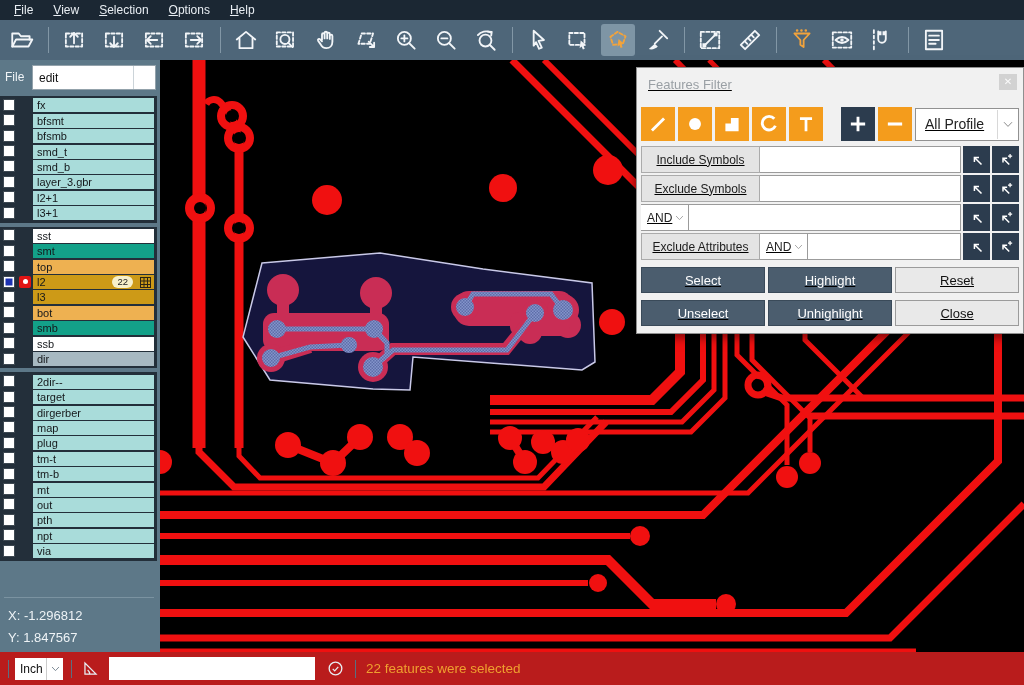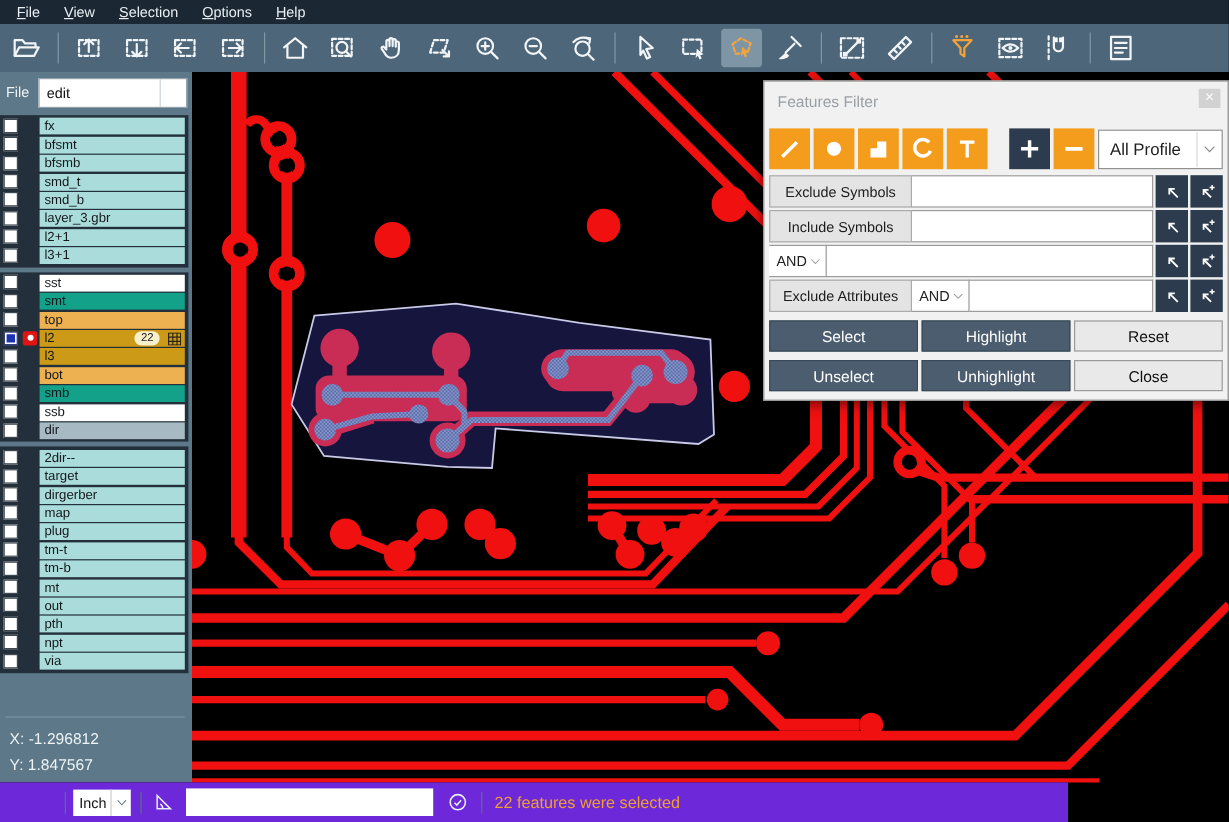--- a/index.html
+++ b/index.html
@@ -44,35 +44,35 @@
     color:#15181b; padding-left:4px; box-sizing:border-box; white-space:nowrap; overflow:hidden; }
   .lbadge { position:absolute; right:21px; top:1px; background:#f7f0cb; border-radius:7px;
     font-size:9.5px; line-height:12px; padding:0 5px; color:#222; }
   .lgrid-icon { position:absolute; right:3px; top:1.5px; width:11px; height:11px; }
   .sb-divider { position:absolute; left:4px; top:537px; width:150px; height:1px; background:#7b93a1; }
   .coord { position:absolute; left:8px; color:#eef3f6; font-size:13px; }
   .coord.x { top:548px; } .coord.y { top:570px; }
   
   .canvas { position:absolute; left:160px; top:60px; width:864px; height:592px; background:#000; }
   
-  .statusbar { position:absolute; left:0; top:652px; width:844px; height:33px; background:#6d28d9;
-    display:flex; align-items:center;padding-left:46px; }
+  .statusbar { position:absolute; left:0; top:652px; width:1024px; height:33px; background:#b91c1c;
+    display:flex; align-items:center; }
   .sdiv { width:1px; height:18px; background:#5a6f80; flex:none; }
   .unit-select { margin-left:6px; width:48px; height:22px; background:#fff; display:flex; align-items:center;
     font-size:12px; color:#111; padding-left:5px; box-sizing:border-box; position:relative; flex:none; }
   .unit-chevron { position:absolute; right:0; top:0; bottom:0; width:16px; border-left:1px solid #ccc;
     display:flex; align-items:center; justify-content:center; }
   .cmd-input { width:196px; height:23px; background:#fff; border:none; margin-left:8px; flex:none;
     font-family:"Liberation Sans",sans-serif; font-size:12px; padding:0 5px; }
   .sicon { width:22px; height:22px; color:#e8eef3; flex:none; display:flex; align-items:center; justify-content:center; }
   .sicon svg { width:19px; height:19px; }
   .status-msg { color:#efa02f; font-size:13.5px; margin-left:10px; white-space:nowrap; }
   
   .dialog { position:absolute; left:636px; top:67px; width:388px; height:267px; background:#f1f1f1;
-    border:1px solid #8f8f8f; box-sizing:border-box; box-shadow:0 3px 10px rgba(0,0,0,.55); }
+    border:1px solid #8f8f8f; box-sizing:border-box; box-shadow:0 3px 10px rgba(0,0,0,.55);text-decoration:underline; }
   .dlg-title { height:28px; font-size:13px; color:#9aa0a5; padding:9px 0 0 11px; box-sizing:content-box; }
   .dlg-close { position:absolute; top:6px; right:6px; width:18px; height:16px; background:#d2d2d2;
     color:#fbfbfb; text-align:center; line-height:16px; font-size:10px; }
   .feat-row { display:flex; align-items:center; padding:2px 4px 5px 4px; }
   .fbtn { width:34px; height:34px; background:#f49c1c; margin-right:3px; flex:none;
     display:flex; align-items:center; justify-content:center; }
   .fbtn svg { width:22px; height:22px; display:block; }
   .fbtn.dark { background:#2c3c4e; margin-left:15px; }
   .profile-select { margin-left:auto; width:104px; height:33px; background:#fff; border:1px solid #919191;
     box-sizing:border-box; display:flex; align-items:center; padding-left:9px; font-size:14px; color:#222; position:relative; }
@@ -590,36 +590,36 @@
         <span>All Profile</span>
         <span class="pchev">
           <svg width="10" height="7" viewBox="0 0 10 7">
             <path d="M1 1.2 L5 5.4 L9 1.2" stroke="#8a8a8a" fill="none"></path>
           </svg>
         </span>
       </div>
     </div>
   <div id="filterRows">
       <div class="filter-row">
-        <div class="frlabel">Exclude Symbols</div>
+        <div class="frlabel">Include Symbols</div>
         <input class="frinput" style="">
         <div class="frbtn">
           <svg viewBox="0 0 18 18" fill="none" stroke="#fff" stroke-width="1.8">
             <path d="M15 15 L6.5 6.5 M6.5 12 V6.5 H12"></path>
           </svg>
         </div>
         <div class="frbtn">
           <svg viewBox="0 0 18 18" fill="none" stroke="#fff" stroke-width="1.8">
             <path d="M13.5 15 L6 7.5 M6 12.5 V7.5 H11"></path>
             <path d="M14.5 2.5 v5 M12 5 h5" stroke-width="1.5"></path>
           </svg>
         </div>
       </div>
       <div class="filter-row">
-        <div class="frlabel">Include Symbols</div>
+        <div class="frlabel">Exclude Symbols</div>
         <input class="frinput" style="">
         <div class="frbtn">
           <svg viewBox="0 0 18 18" fill="none" stroke="#fff" stroke-width="1.8">
             <path d="M15 15 L6.5 6.5 M6.5 12 V6.5 H12"></path>
           </svg>
         </div>
         <div class="frbtn">
           <svg viewBox="0 0 18 18" fill="none" stroke="#fff" stroke-width="1.8">
             <path d="M13.5 15 L6 7.5 M6 12.5 V7.5 H11"></path>
             <path d="M14.5 2.5 v5 M12 5 h5" stroke-width="1.5"></path>

